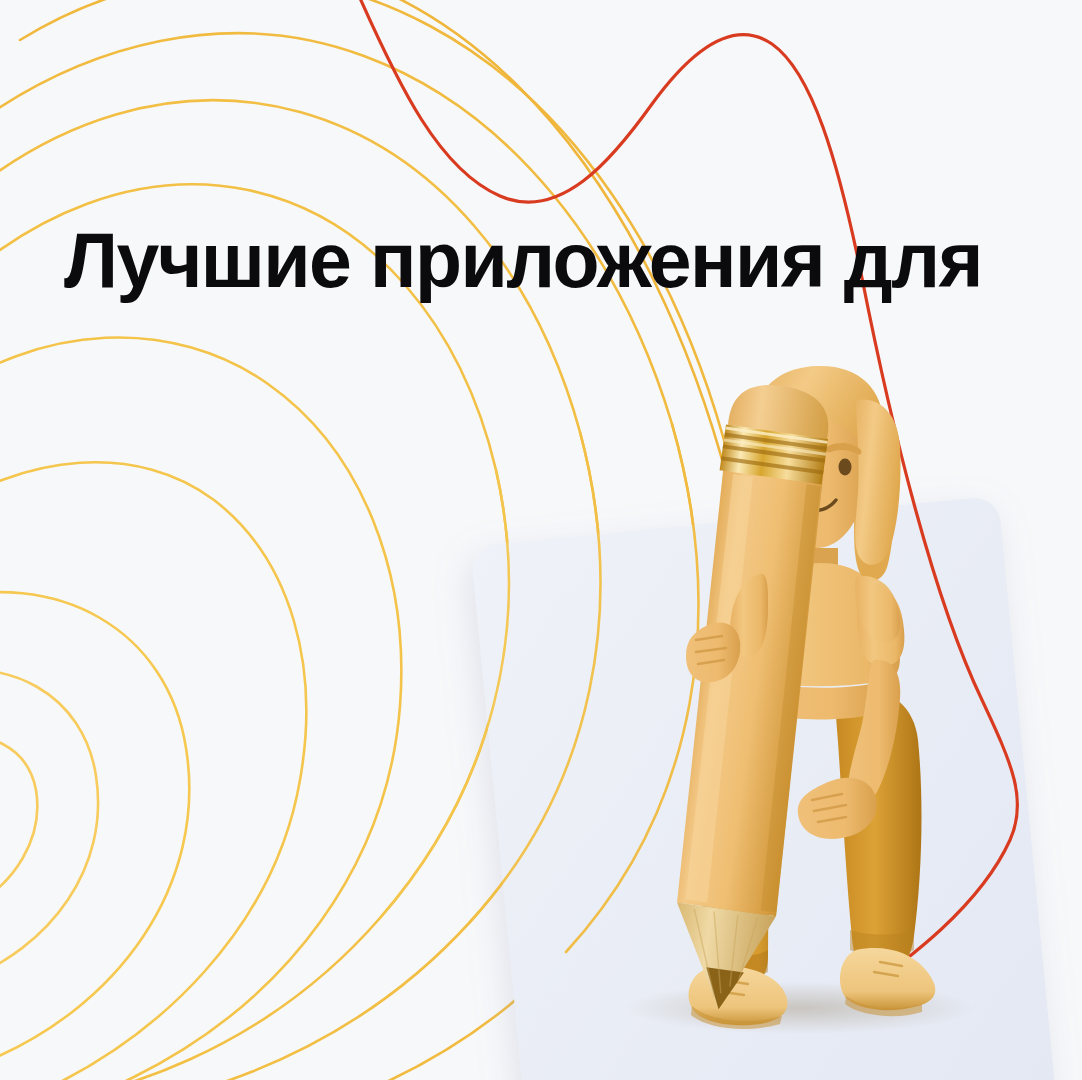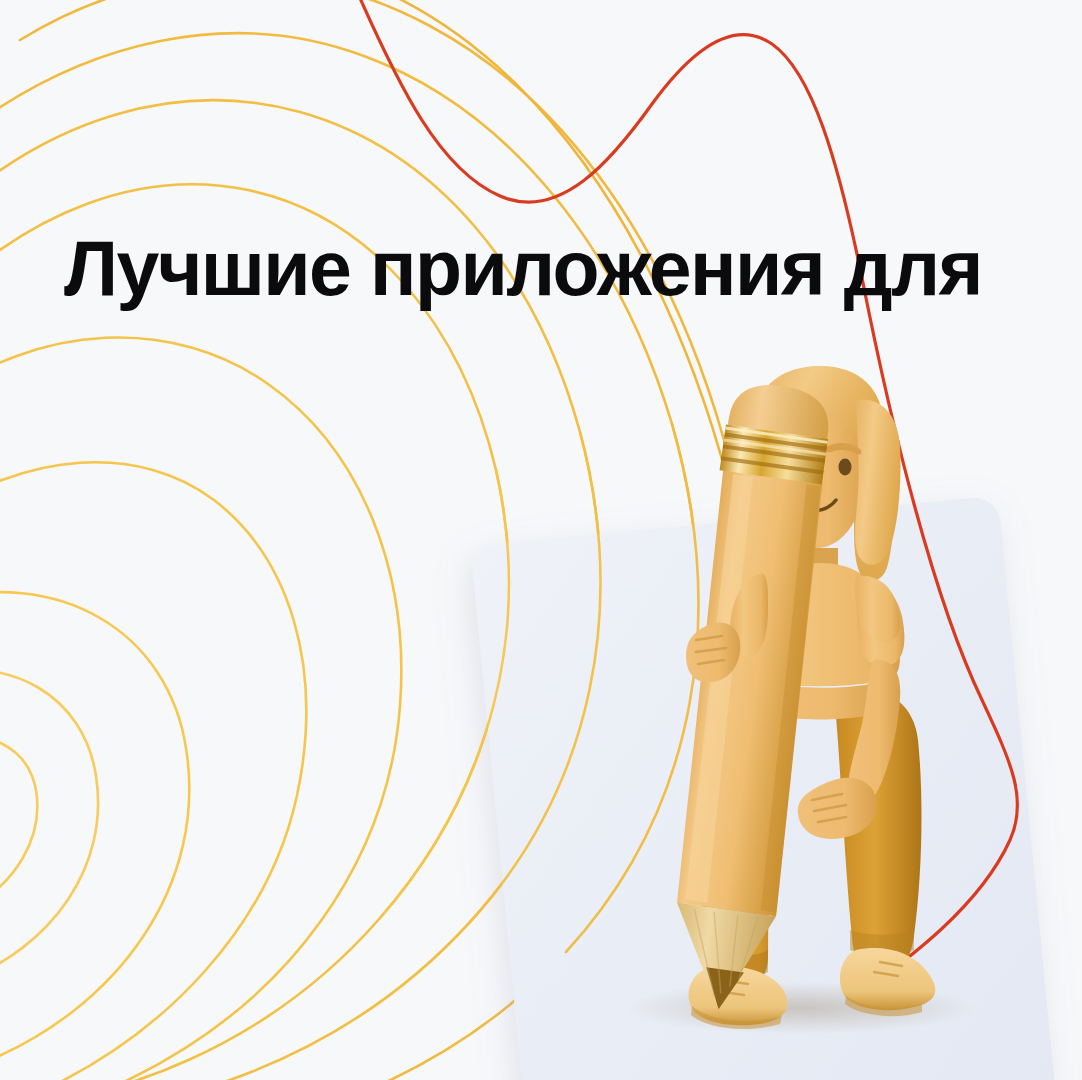--- a/index.html
+++ b/index.html
@@ -23,21 +23,20 @@
     height: 1080px;
     display: block;
   }
   #title-block {
     position: absolute;
     left: 64px;
     top: 220px;
     width: 920px;
     z-index: 5;
     pointer-events: none;
-    margin-top: 8px;
   }
   .title-line {
     font-family: "Liberation Sans", sans-serif;
     font-weight: 700;
     font-size: 77px;
     line-height: 80px;
     letter-spacing: -1.6px;
     color: #0B0B0E;
     white-space: nowrap;
   }

